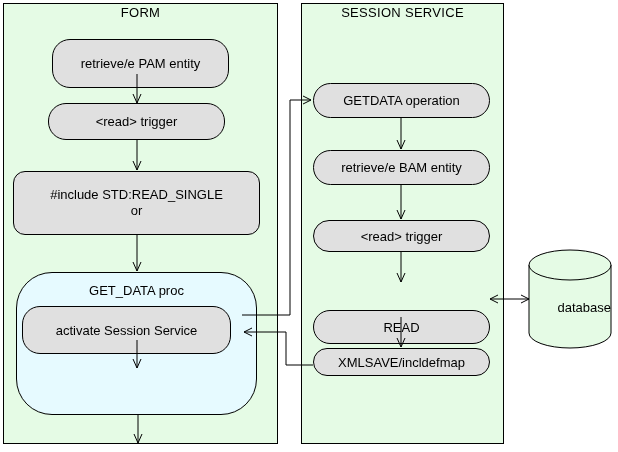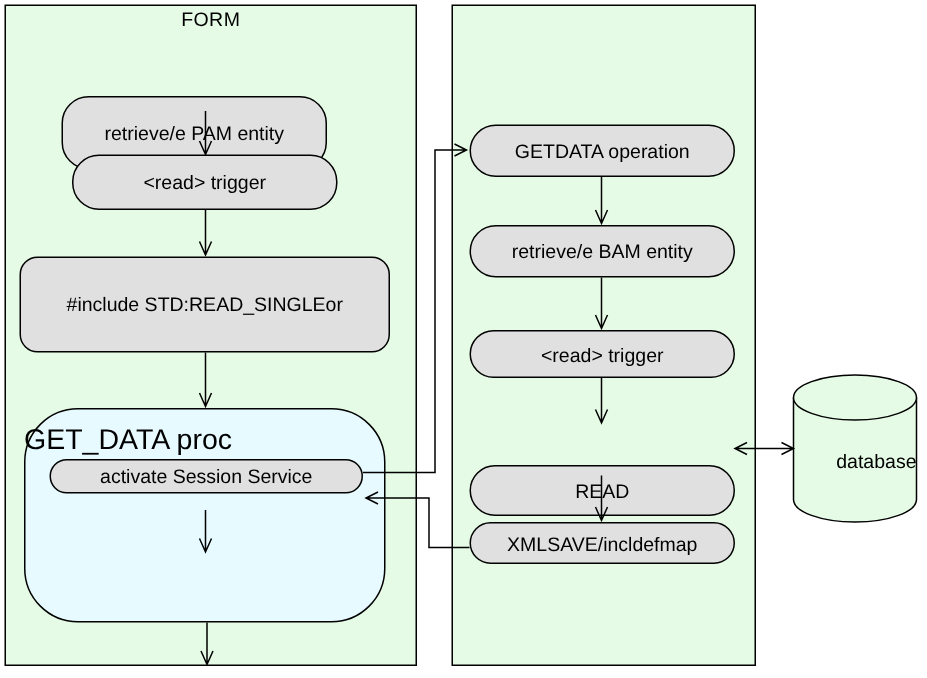--- a/index.html
+++ b/index.html
@@ -12,54 +12,55 @@
     border:1px solid var(--outline,#000); box-sizing:border-box;
   }
   .panel-title {
     position:absolute; text-align:center; font-size:13px; line-height:14px;
     letter-spacing:0.3px;
   }
   .proc-box {
     position:absolute; background:var(--proc-bg,#e6faff);
     border:1px solid var(--outline,#000); border-radius:36px; box-sizing:border-box;
   }
-  .proc-label { position:absolute; font-size:19px; }
+  .proc-label { position:absolute; text-align:center; font-size:13px; }
   .node {
     position:absolute; background:var(--node-bg,#e0e0e0);
     border:1px solid var(--outline,#000); box-sizing:border-box;
     display:flex; align-items:center; justify-content:center;
     font-size:13px; text-align:center;
   }
   .pill   { border-radius:18px; }
-  .inc    { border-radius:12px; flex-direction:row; line-height:16px; }
+  .inc    { border-radius:12px; flex-direction:column; line-height:16px; }
   .overlay{ position:absolute; left:0; top:0; pointer-events:none; }
   .wire   { stroke:var(--outline,#000); stroke-width:1; fill:none; }
   .cyl    { fill:var(--panel-bg,#e5fbe5); stroke:var(--outline,#000); stroke-width:1; }
   .db-label { position:absolute; text-align:right; font-size:13px; }
 </style>
 </head>
 <body>
 
 <div class="stage">
 
   <div class="panel" style="left:3px; top:3px; width:275px; height:441px;"></div>
   <div class="panel" style="left:301px; top:3px; width:203px; height:441px;"></div>
 
   <div class="panel-title" style="left:3px; top:6px; width:275px;">FORM</div>
+  <div class="panel-title" style="left:301px; top:6px; width:203px;">SESSION SERVICE</div>
 
   <div class="proc-box" style="left:16px; top:272px; width:241px; height:143px;"></div>
   <div class="proc-label" style="left:16px; top:283px; width:241px;">GET_DATA proc</div>
 
-  <div class="node pill" style="left:41px; top:39px; width:177px; height:49px;margin-top:25px;">retrieve/e PAM entity</div>
+  <div class="node pill" style="left:52px; top:39px; width:177px; height:49px;">retrieve/e PAM entity</div>
   <div class="node pill" style="left:48px; top:103px; width:177px; height:37px;">&lt;read&gt; trigger</div>
   <div class="node inc" style="left:13px; top:171px; width:247px; height:64px;">
     <div>#include STD:READ_SINGLE</div>
     <div>or</div>
   </div>
-  <div class="node pill" style="left:33px; top:306px; width:209px; height:23px;">activate Session Service</div>
+  <div class="node pill" style="left:22px; top:306px; width:209px; height:48px;">activate Session Service</div>
 
   <div class="node pill" style="left:313px; top:83px; width:177px; height:35px;">GETDATA operation</div>
   <div class="node pill" style="left:313px; top:150px; width:177px; height:35px;">retrieve/e BAM entity</div>
   <div class="node pill" style="left:313px; top:220px; width:177px; height:32px;">&lt;read&gt; trigger</div>
   <div class="node pill" style="left:313px; top:283px; width:177px; height:34px;margin-top:27px;">READ</div>
   <div class="node pill" style="left:313px; top:348px; width:177px; height:28px;">XMLSAVE/incldefmap</div>
 
   <svg class="overlay" width="618" height="452">
     <g>
       <path class="cyl" d="M529,265 V333 A41,15 0 0 0 611,333 V265"></path>

